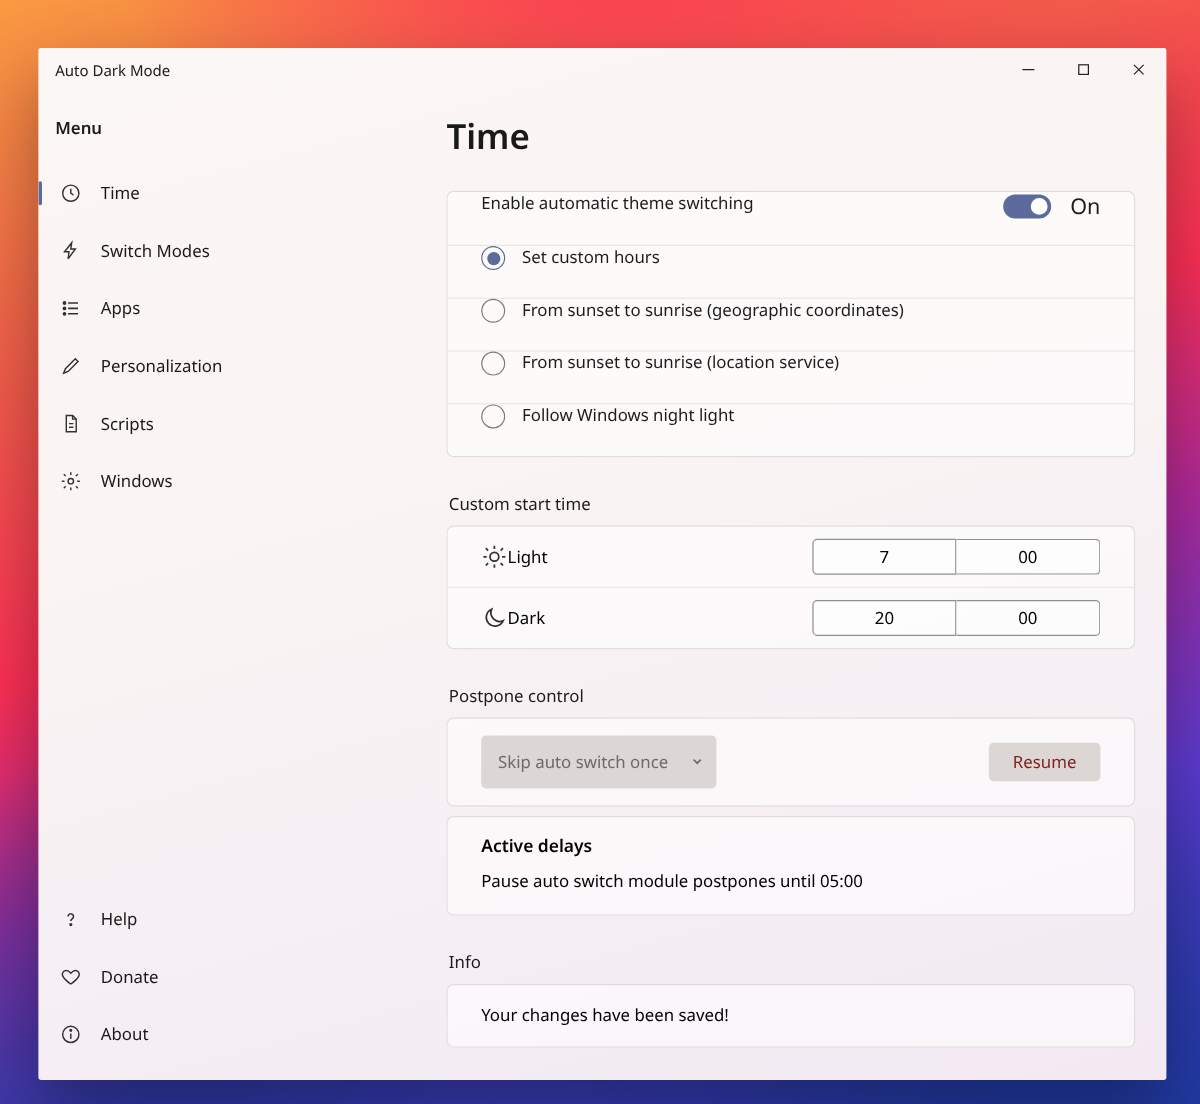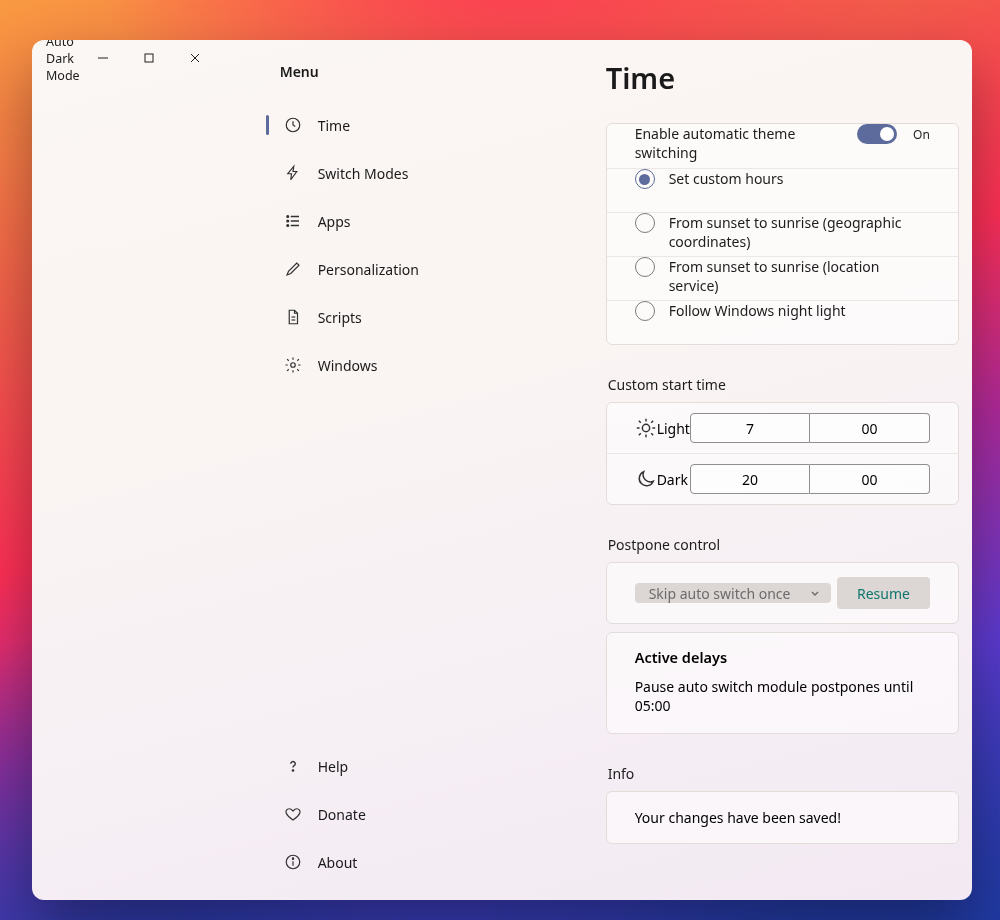--- a/index.html
+++ b/index.html
@@ -8,67 +8,67 @@
     background:
       radial-gradient(ellipse 900px 700px at 15% 110%, #1b3a9c 0%, rgba(27,58,156,0) 55%),
       radial-gradient(ellipse 900px 700px at 85% 110%, #1b3a9c 0%, rgba(27,58,156,0) 55%),
       radial-gradient(ellipse 700px 500px at 50% -10%, #fd2f56 0%, rgba(253,47,86,0) 60%),
       linear-gradient(160deg, #f99a42 0%, #f25c4a 25%, #fd2f56 45%, #b02a9a 60%, #5c3bd1 78%, #2a3ab0 100%);
     position: relative;
   }
   .window {
     position: absolute; top: 40px; left: 32px; right: 28px; bottom: 20px;
     background: linear-gradient(165deg, #fbf7f4 0%, #faf4f3 40%, #f6eff4 70%, #f2e9f2 100%);
-    border-radius: 12px;
+    border-radius: 2px;
     box-shadow: 0 28px 60px rgba(0,0,0,0.35);
-    display: flex; flex-direction: row;
+    display: flex; flex-direction: column;
     overflow: hidden;
   }
   .titlebar {
     height: 36px; display: flex; align-items: center; padding-left: 14px;
     font-size: 12.5px; color: #202020;
   }
   .titlebar-controls { margin-left: auto; display: flex; }
   .tbtn { width: 46px; height: 36px; display: flex; align-items: center; justify-content: center; color: #202020; }
   .tbtn svg { width: 12px; height: 12px; }
   .body { flex: 1; display: flex; min-height: 0; }
-  .sidebar { width: 340px; padding: 18px 6px 14px 6px; display: flex; flex-direction: column; margin-left: 48px; }
+  .sidebar { width: 340px; padding: 18px 6px 14px 6px; display: flex; flex-direction: column; }
   .menu-heading { font-size: 14px; font-weight: 600; padding: 4px 6px 20px 8px; color: #1a1a1a; }
   .nav { display: flex; flex-direction: column; gap: 0; }
   .nav-item { display: flex; align-items: center; gap: 16px; height: 40px; padding: 0 12px; border-radius: 6px; font-size: 14px; color: #1a1a1a; cursor: default; margin: 4px 0; position: relative; }
   .nav-item.selected::before { content:""; position:absolute; left:-6px; top:10px; bottom:10px; width:3px; background:#5c6b9c; border-radius:3px; }
   .nav-item .icn { width: 18px; height: 18px; display:flex; align-items:center; justify-content:center; color:#323232; }
   .nav-item .icn svg { width:18px; height:18px; }
   .sidebar-spacer { flex:1; }
   .content { flex:1; padding: 18px 26px 0 0; overflow: hidden; }
   .page-title { font-size: 29px; font-weight: 600; color:#1a1a1a; margin-bottom: 26px; }
   .card { background: rgba(255,255,255,0.55); border: 1px solid #e3ddda; border-radius: 6px; }
   .row { display:flex; align-items:flex-start; padding: 0 28px; min-height:44px; font-size:14px; color:#1d1d1d; }
   .row + .row { border-top: 1px solid #ece7e4; }
   .toggle-row { justify-content: space-between; }
-  .toggle-wrap { display:flex; align-items:center; gap:16px; font-size:12px; }
+  .toggle-wrap { display:flex; align-items:center; gap:16px; font-size:18px; }
   .toggle { width: 40px; height: 20px; background:#5c6b9c; border-radius: 20px; position: relative; }
   .toggle::after { content:""; position:absolute; right:3px; top:3px; width:14px; height:14px; background:#fff; border-radius:50%; }
   .radio { width:20px; height:20px; border-radius:50%; border:1.5px solid #7a7a7a; margin-right:14px; display:inline-flex; align-items:center; justify-content:center; flex-shrink:0; }
   .radio.checked { border-color:#5c6b9c; }
   .radio.checked::after { content:""; width:11px; height:11px; background:#5c6b9c; border-radius:50%; }
   .section-label { font-size:14px; color:#1c1c1c; margin: 30px 0 8px 2px; font-weight:400; }
   .time-row { display:flex; align-items:center; padding: 10px 28px; }
   .time-row + .time-row { border-top:1px solid #ece7e4; }
   .time-label { display:flex; align-items:center; font-size:14px; }
   .time-label .icn { width:22px; height:22px; display:flex; align-items:center; justify-content:center; color:#323232;}
   .time-label .icn svg{width:22px;height:22px;}
   .time-inputs { margin-left:auto; display:flex; }
   .tinput { width:120px; height:30px; border:1px solid #8f8f8f; background:rgba(255,255,255,0.6); text-align:center; font-size:14px; display:flex; align-items:center; justify-content:center; }
   .tinput:first-child { border-top-left-radius:4px; border-bottom-left-radius:4px;}
   .tinput:last-child { border-top-right-radius:4px; border-bottom-right-radius:4px; border-left:0;}
   .postpone-row { padding: 14px 28px; display:flex; align-items:center; }
-  .combo { width:196px; height:20px; background:#dcd6d4; border-radius:4px; padding: 0 10px 0 14px; display:flex; align-items:center; font-size:14px; color:#6b6b6b; }
+  .combo { width:196px; height:44px; background:#dcd6d4; border-radius:4px; padding: 0 10px 0 14px; display:flex; align-items:center; font-size:14px; color:#6b6b6b; }
   .combo .chev { margin-left:auto; }
-  .btn { margin-left:auto; height:32px; background:#dcd6d4; border-radius:4px; padding:0 20px; display:flex; align-items:center; font-size:14px; color:#0f766e; }
+  .btn { margin-left:auto; height:32px; background:#dcd6d4; border-radius:4px; padding:0 20px; display:flex; align-items:center; font-size:14px; color:#7f1d1d; }
   .delays { padding: 14px 28px 18px; }
   .delays-title { font-size:14.5px; font-weight:600; margin-bottom:10px; }
   .delays-text { font-size:14px; }
   .info-row { padding: 16px 28px; font-size:14px; }
 </style>
 </head>
 <body>
 
 <div class="window">
   <div class="titlebar">

